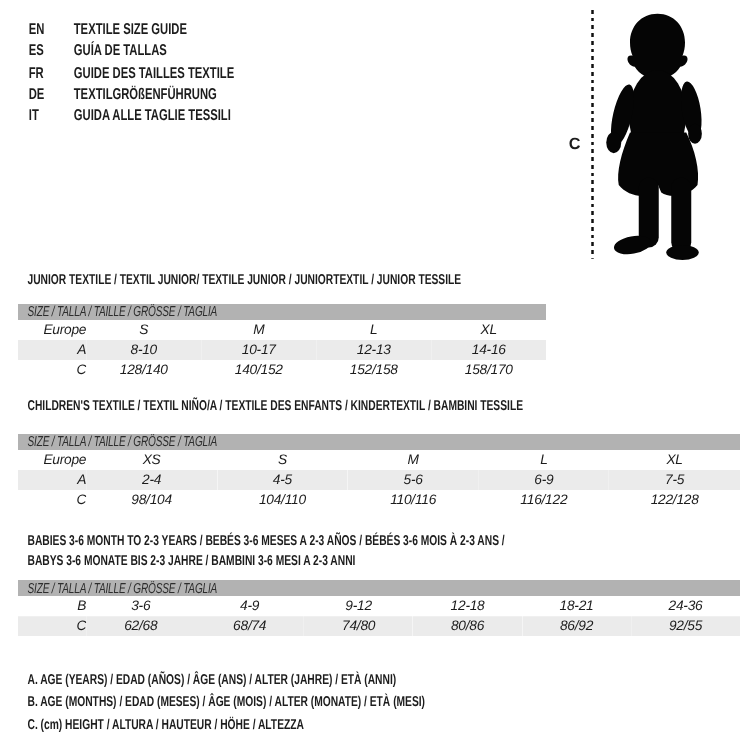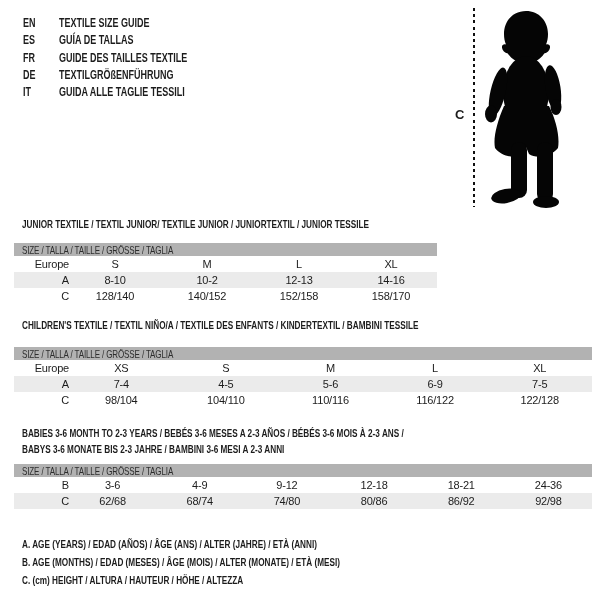--- a/index.html
+++ b/index.html
@@ -25,21 +25,21 @@
   .section-title{position:absolute;left:22px;font-weight:700;font-size:11.4px;line-height:15.5px;}
   #t1-title{top:217px;}
   #t2-title{top:318px;}
   #t3-title{top:426px;}
 
   
   .tbl{position:absolute;border-collapse:collapse;table-layout:fixed;font-size:11px;color:#1c1c1c;}
   #t1{left:14px;top:243px;width:423px;}
   #t2{left:14px;top:347px;width:578px;}
   #t3{left:14px;top:464px;width:578px;}
-  .tbl td{padding:0;text-align:center;height:16px;white-space:nowrap;overflow:hidden;letter-spacing:-0.2px;}
+  .tbl td{padding:0;text-align:center;height:16px;white-space:nowrap;overflow:hidden;letter-spacing:-0.2px;font-style:italic;}
   .tbl td.lbl{text-align:right;padding-left:8px;}
   .tbl tr.band td{background:#b2b2b2;height:13px;text-align:left;padding-left:8px;color:#2d2d2d;}
   .band-text{display:inline-block;transform:scaleX(0.7);transform-origin:0 50%;white-space:nowrap;font-size:11.5px;}
   .tbl tr.stripe td{background:#ebebeb;}
   col.c-label{width:55px;}
 
   
   .footnotes{position:absolute;left:22px;top:536px;font-weight:700;font-size:11.4px;line-height:17.8px;}
 </style>
 </head>
@@ -102,21 +102,21 @@
   <tr>
     <td class="lbl">Europe</td>
     <td>S</td>
     <td>M</td>
     <td>L</td>
     <td>XL</td>
   </tr>
   <tr class="stripe">
     <td class="lbl">A</td>
     <td>8-10</td>
-    <td>10-2</td>
+    <td>10-17</td>
     <td>12-13</td>
     <td>14-16</td>
   </tr>
   <tr>
     <td class="lbl">C</td>
     <td>128/140</td>
     <td>140/152</td>
     <td>152/158</td>
     <td>158/170</td>
   </tr>
@@ -140,21 +140,21 @@
   <tr>
     <td class="lbl">Europe</td>
     <td>XS</td>
     <td>S</td>
     <td>M</td>
     <td>L</td>
     <td>XL</td>
   </tr>
   <tr class="stripe">
     <td class="lbl">A</td>
-    <td>7-4</td>
+    <td>2-4</td>
     <td>4-5</td>
     <td>5-6</td>
     <td>6-9</td>
     <td>7-5</td>
   </tr>
   <tr>
     <td class="lbl">C</td>
     <td>98/104</td>
     <td>104/110</td>
     <td>110/116</td>
@@ -191,21 +191,21 @@
     <td>18-21</td>
     <td>24-36</td>
   </tr>
   <tr class="stripe">
     <td class="lbl">C</td>
     <td>62/68</td>
     <td>68/74</td>
     <td>74/80</td>
     <td>80/86</td>
     <td>86/92</td>
-    <td>92/98</td>
+    <td>92/55</td>
   </tr>
 </tbody>
   </table>
 
 <div class="footnotes cond">
   <div>A. AGE (YEARS) / EDAD (AÑOS) / ÂGE (ANS) / ALTER (JAHRE) / ETÀ (ANNI)</div>
   <div>B. AGE (MONTHS) / EDAD (MESES) / ÂGE (MOIS) / ALTER (MONATE) / ETÀ (MESI)</div>
   <div>C. (cm) HEIGHT / ALTURA / HAUTEUR / HÖHE / ALTEZZA</div>
 </div>
 

